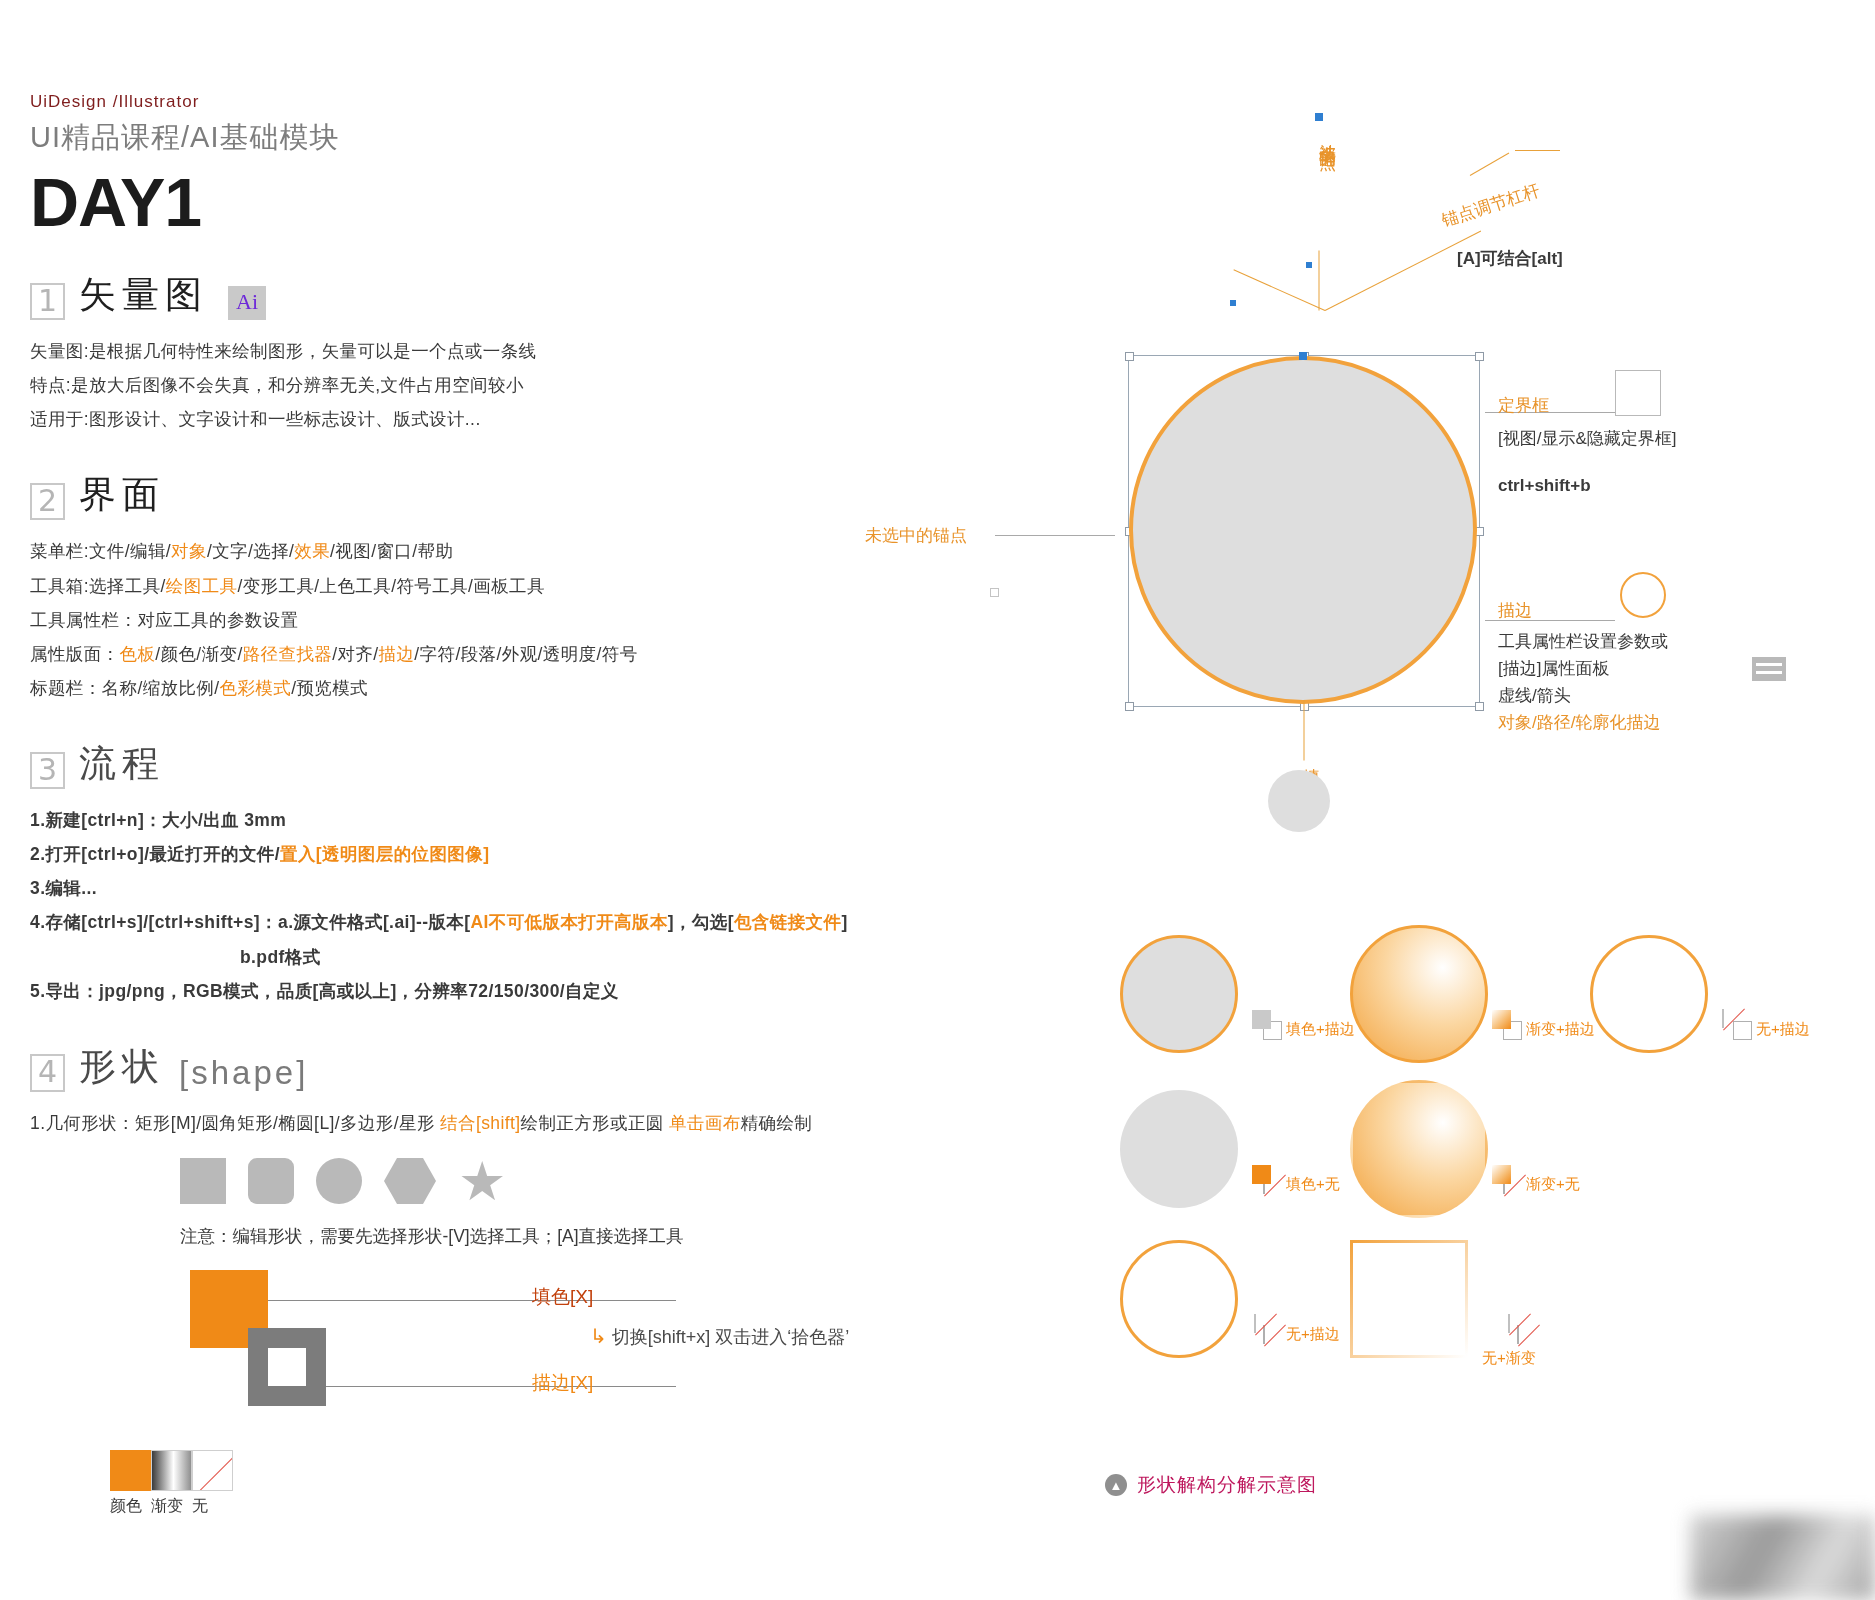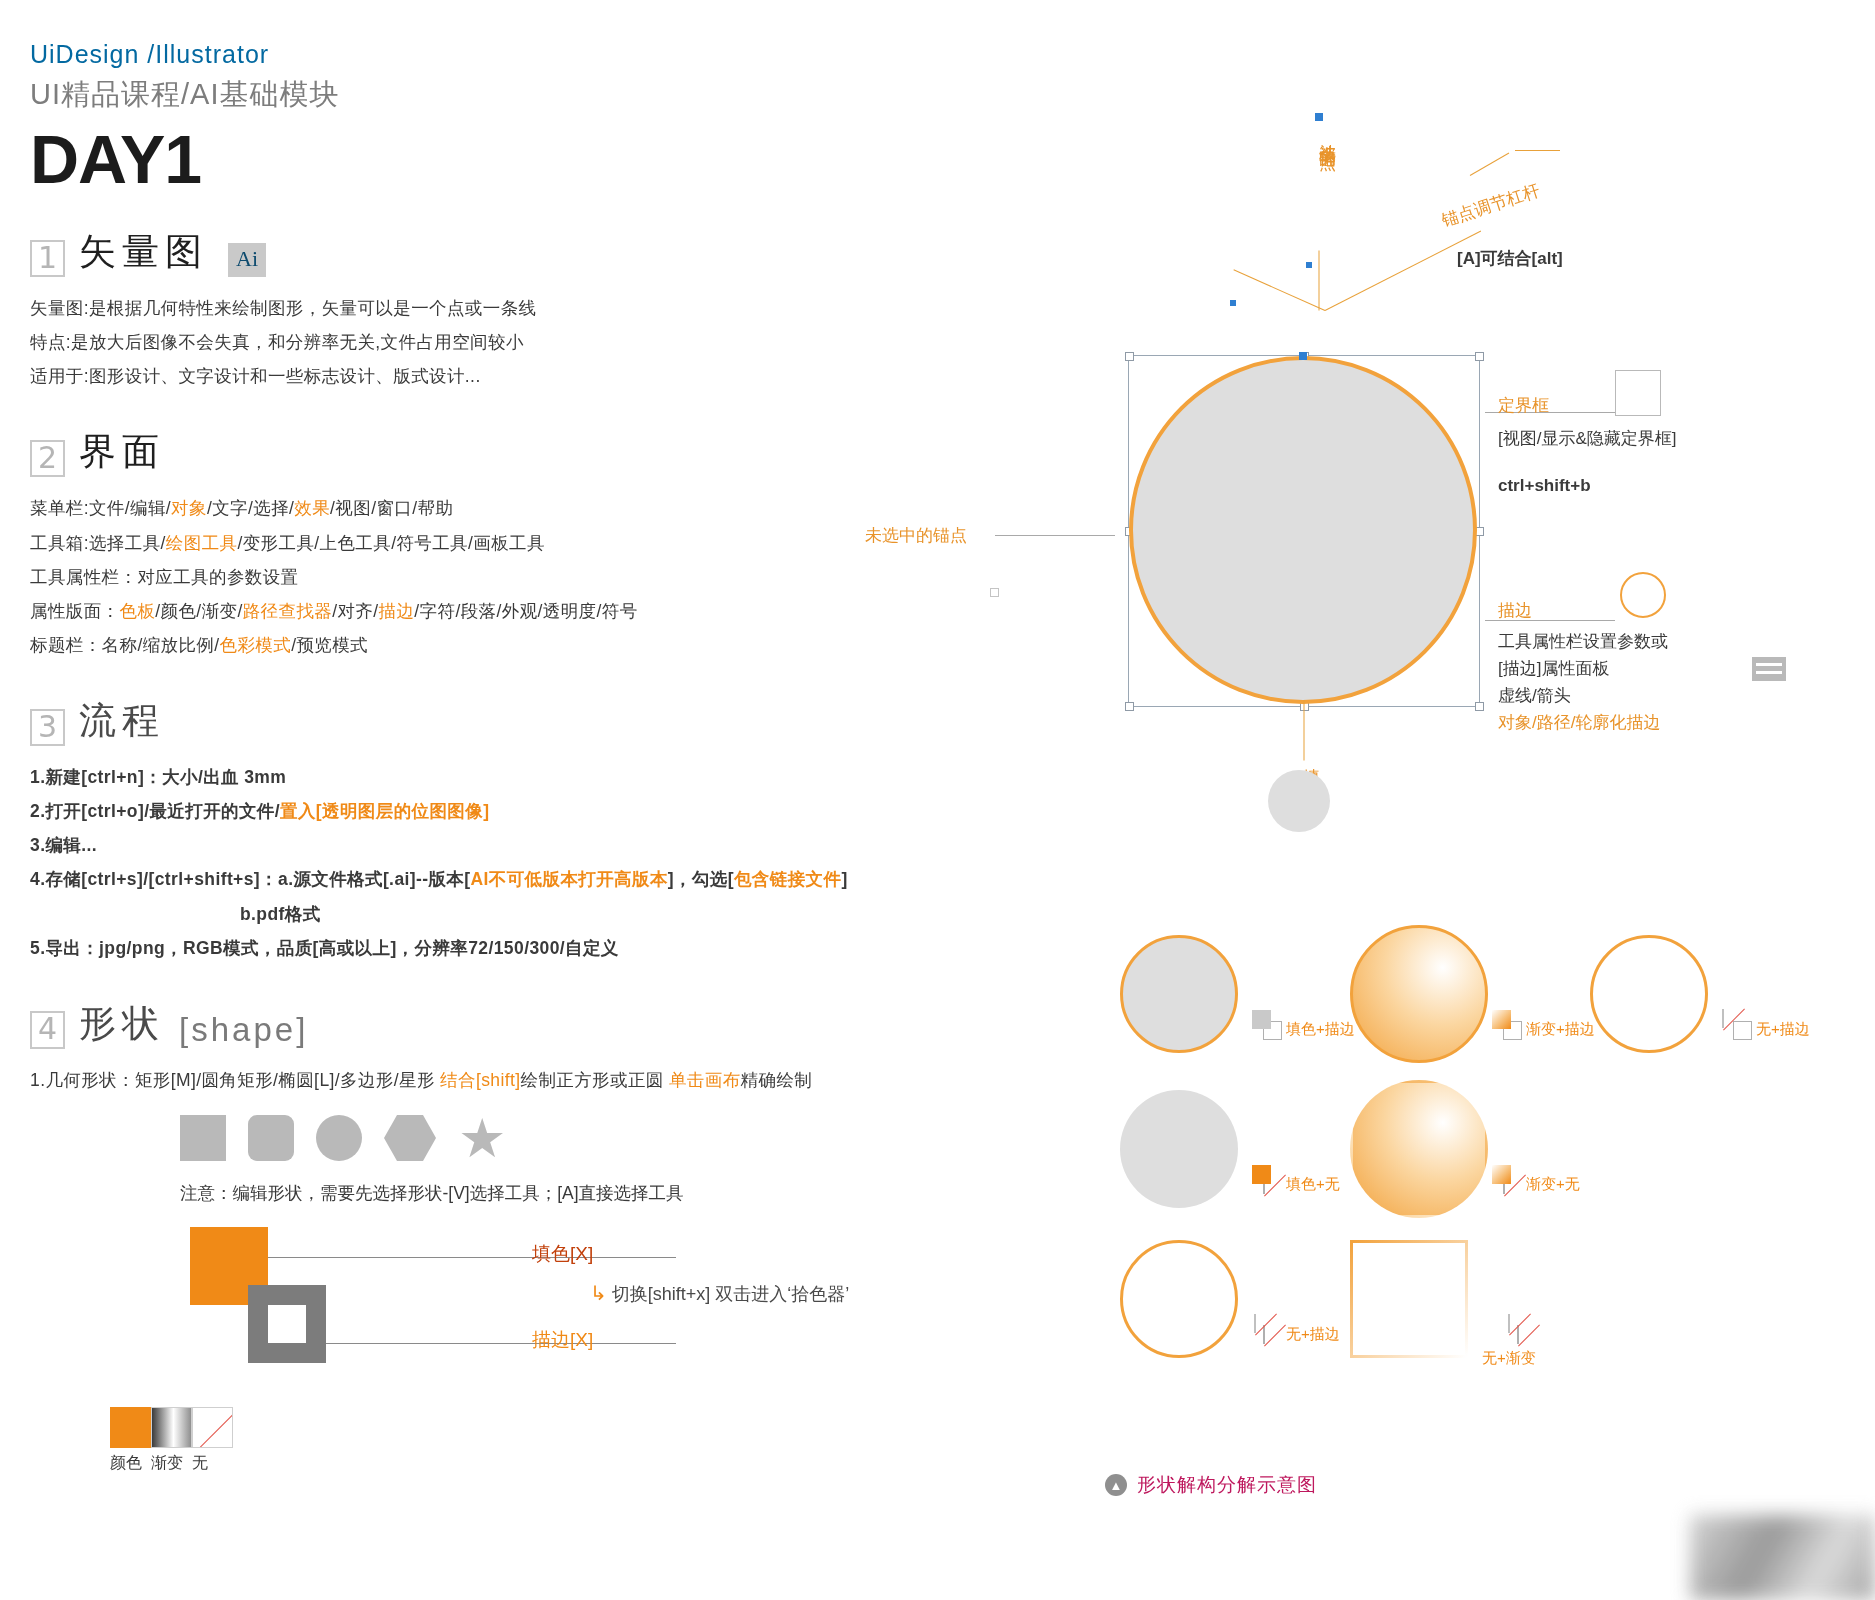--- a/index.html
+++ b/index.html
@@ -9,35 +9,35 @@
     font-family:"Liberation Sans", sans-serif;
     color:#3b3b3b;
     position:relative;
     overflow:hidden;
   }
   .page { position:relative; width:1875px; height:1600px; }
 
   
   .left { position:absolute; left:30px; top:0; width:1100px; }
 
-  .kicker { font-size:25px; color:#0369a1; letter-spacing:1px; margin-top:40px; }
+  .kicker { font-size:17px; color:#7f1d1d; letter-spacing:1px; margin-top:92px; }
   .kicker2 { font-size:29px; color:#7d7d7d; letter-spacing:1px; margin-top:6px; }
   .day { font-size:68px; font-weight:bold; letter-spacing:-1px; color:#1c1c1c; margin-top:10px; line-height:1; }
 
   .sec { margin-top:34px; }
   .sec-head { display:flex; align-items:flex-end; gap:14px; }
   .num {
     display:inline-block; font-size:30px; color:#b5b5b5;
     border:2px solid #c8c8c8; padding:0px 6px 2px 6px; line-height:1.05;
     font-family:"DejaVu Sans", sans-serif;
   }
   .sec-title { font-size:37px; color:#1f1f1f; letter-spacing:6px; }
   .sec-title.light { color:#4a4a4a; }
   .ai-badge {
-    display:inline-block; background:#c9c9c9; color:#0c4a6e;
+    display:inline-block; background:#c9c9c9; color:#6d28d9;
     font-size:22px; padding:3px 8px 5px 8px; margin-left:6px;
     font-family:"Liberation Serif", serif; letter-spacing:0px;
   }
   .shape-word { font-size:33px; color:#7a7a7a; letter-spacing:3px; }
 
   .body-line { font-size:17.5px; line-height:1.95; color:#3a3a3a; letter-spacing:0.4px; }
   .blk { margin-top:14px; }
   .or { color:#f08a17; }
   .bold { font-weight:bold; }
   .indent { padding-left:210px; }

